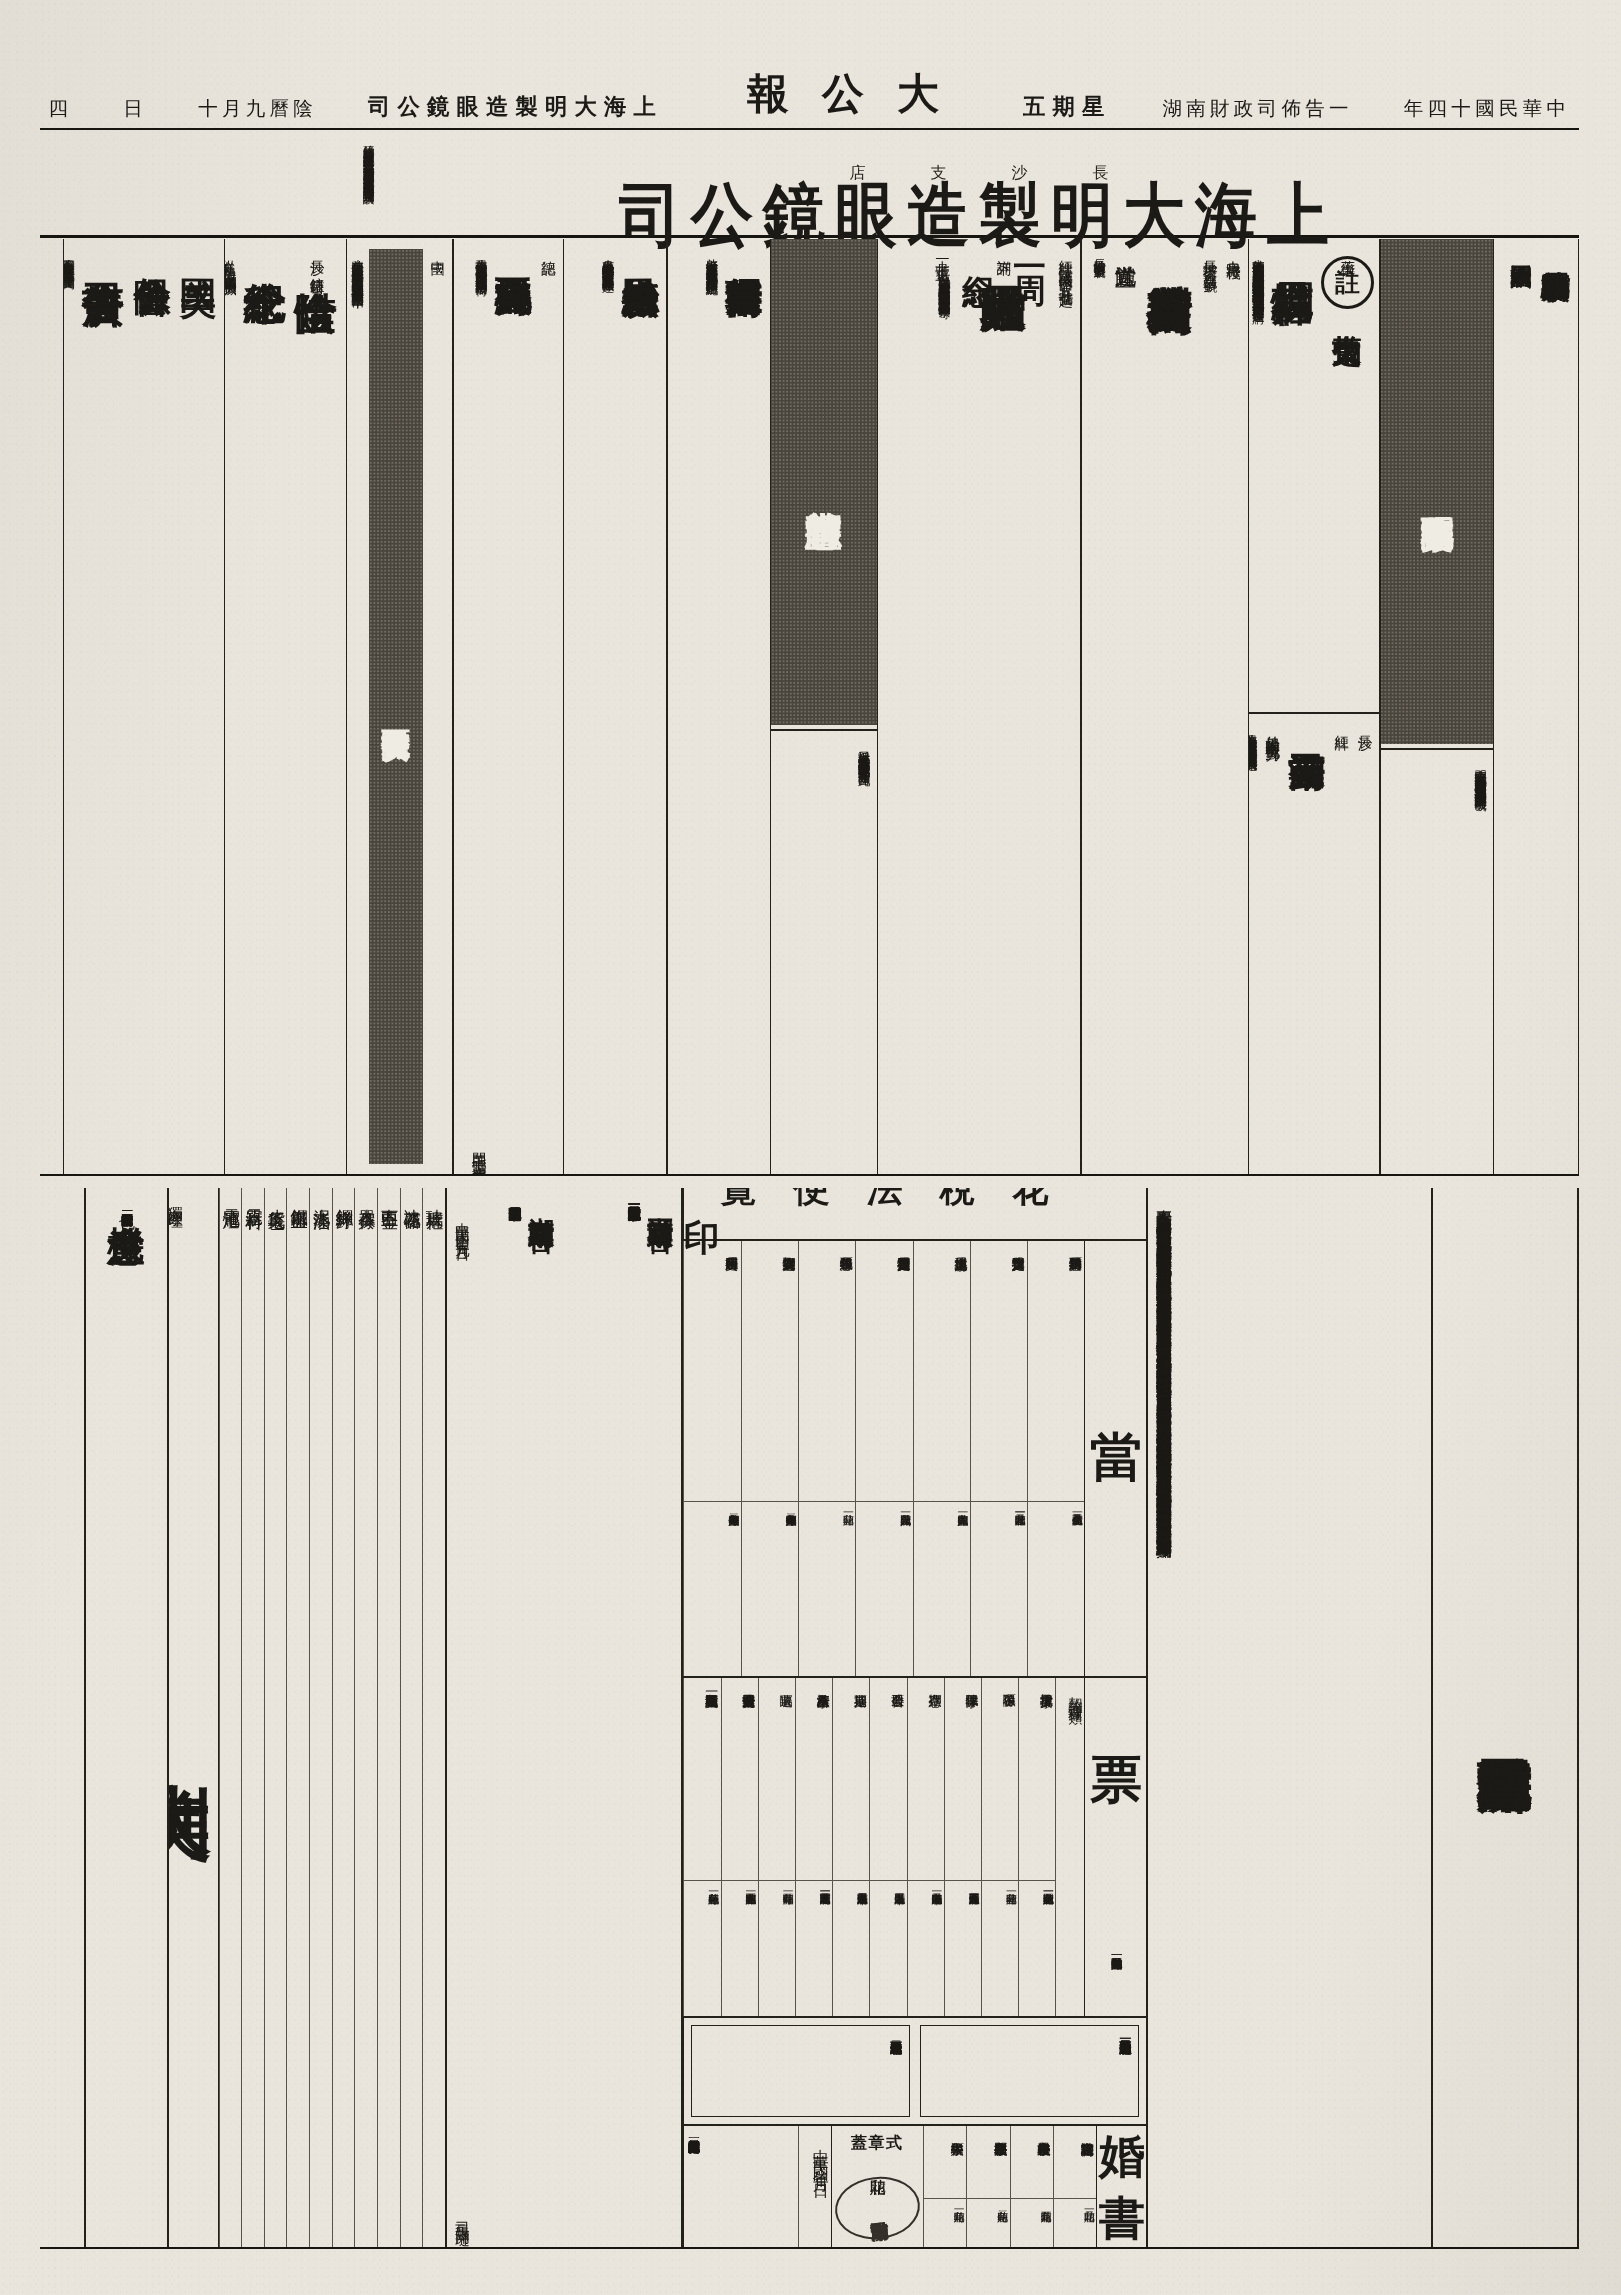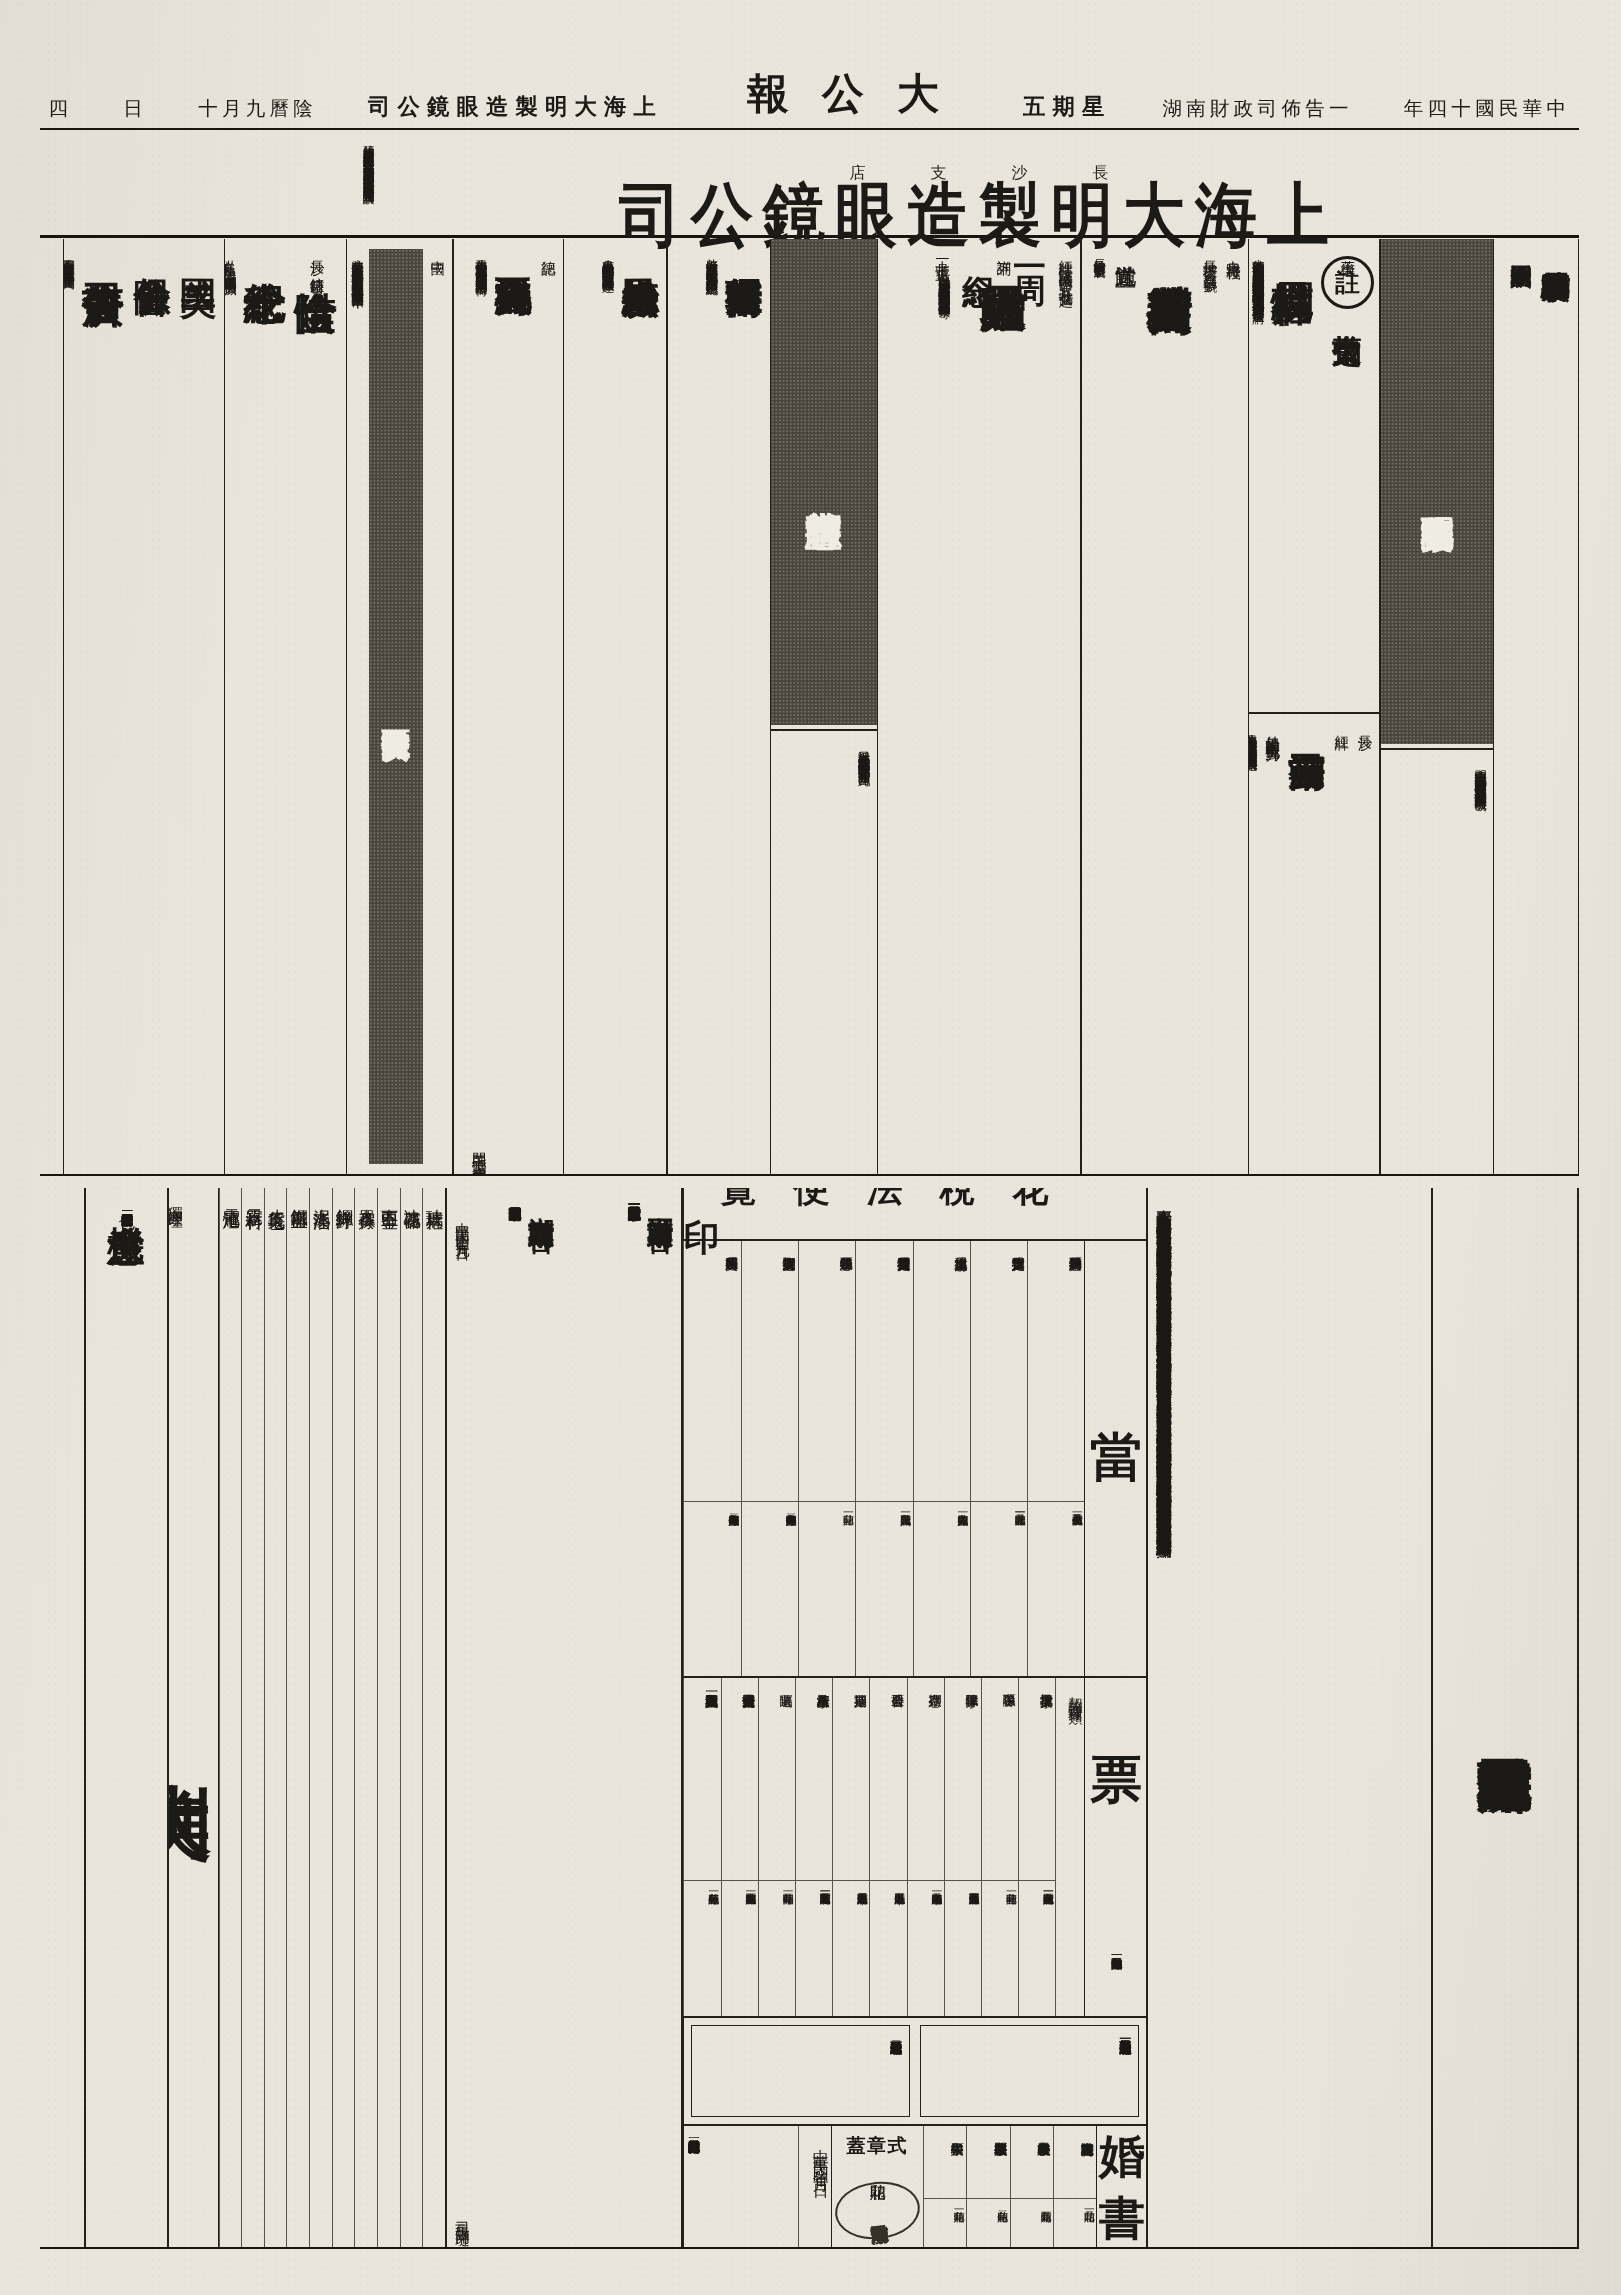--- a/index.html
+++ b/index.html
@@ -97,21 +97,21 @@
   .tt-item{ flex:1; border-left:0.7px solid #57524a; display:flex; flex-direction:column; }
   .tt-item .c{ flex:1.5; font-size:13px; line-height:1.2; padding:5.8px 1.4px; }
   .tt-item .r{ flex:1; font-size:10.8px; line-height:1.15; border-top:0.7px solid #57524a; padding:4.3px 1.4px; }
   .tt-pen{ height:108px; display:flex; flex-direction:row-reverse; gap:10px; padding:7.2px; border-bottom:2.2px solid #24201a; }
   .tt-pen .pbox{ flex:1; border:1.4px solid #24201a; padding:5.8px; font-size:12.3px; line-height:1.25; }
   .tt-bottom{ flex:1; display:flex; flex-direction:row-reverse; overflow:hidden; }
   .hun-label{ width:50px; border-left:1.4px solid #24201a; display:flex; flex-direction:column;
               align-items:center; justify-content:space-around; font-size:46px; font-weight:bold; }
   .stampcell{ width:92px; border-left:1.4px solid #24201a; padding:7.2px 4.3px;
               display:flex; flex-direction:column; align-items:center; gap:11.5px; }
-  .stampcell .lbl{ font-size:19px; font-weight:bold; letter-spacing:1.4px;text-align:center; }
+  .stampcell .lbl{ font-size:16px; font-weight:bold; letter-spacing:1.4px;text-align:center; }
   .seal{
     width:85px; height:85px; border:2.9px solid #35302a; border-radius:50%;
     display:flex; align-items:center; justify-content:center; transform:rotate(-6deg);
     color:#35302a;
   }
   .seal .v{ font-size:18px; font-weight:bold; line-height:1.2; }
   .dateline{ width:33px; border-left:0.7px solid #57524a; font-size:16px; letter-spacing:5.8px; padding-top:10px; }
   .tt-note{ flex:1; padding:5.8px 2.9px; }
   .tt-note .v{ height:100%; font-size:11.5px; line-height:1.2; }
 

